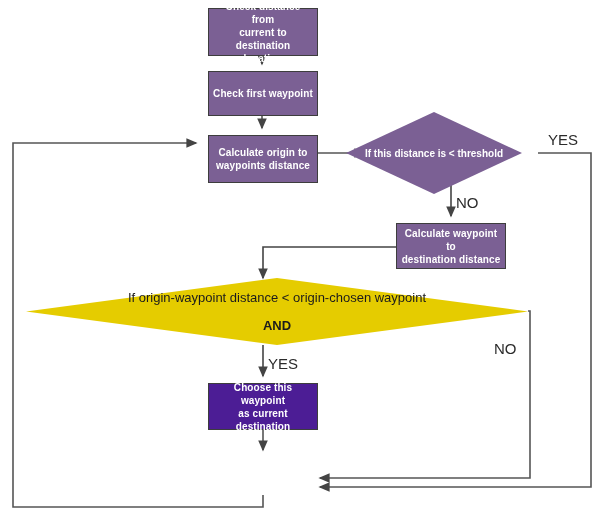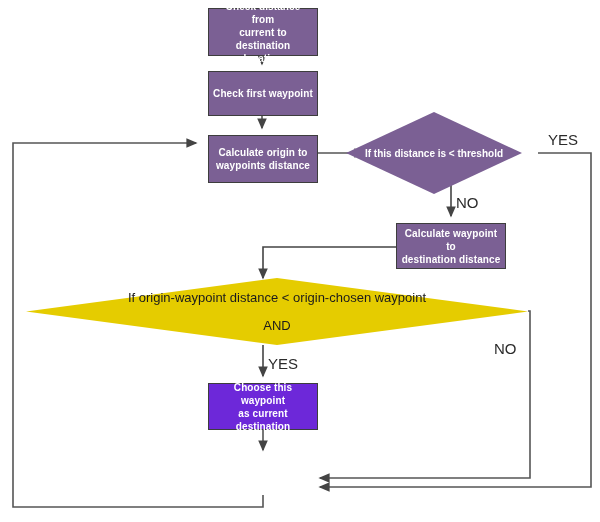--- a/index.html
+++ b/index.html
@@ -36,21 +36,21 @@
     line-height: 13px;
     letter-spacing: 0.1px;
   }
   .process {
     border: 1px solid #3d3d3d;
     background: #7b6094;
     padding: 2px 4px;
     margin-top: 6px;
   }
   .process.green {
-    background: #6d28d9;
+    background: #4c1d95;
   }
   .node-label {
     display: block;
     white-space: pre-line;
   }
   .diamond-wrap {
     position: absolute;
   }
   .diamond-wrap svg {
     position: absolute;
@@ -76,21 +76,21 @@
     font-size: 10px;
     line-height: 13px;
   }
   .diamond-yellow .diamond-text {
     color: #1b1b1b;
     font-weight: normal;
     font-size: 13px;
     line-height: 14px;
   }
   .diamond-yellow .diamond-text b {
-    font-weight: normal;
+    font-weight: bold;
   }
   .edge-label {
     position: absolute;
     font-size: 15px;
     color: #2b2b2b;
     font-family: "Liberation Sans", sans-serif;
     white-space: nowrap;
   }
 </style>
 </head>

